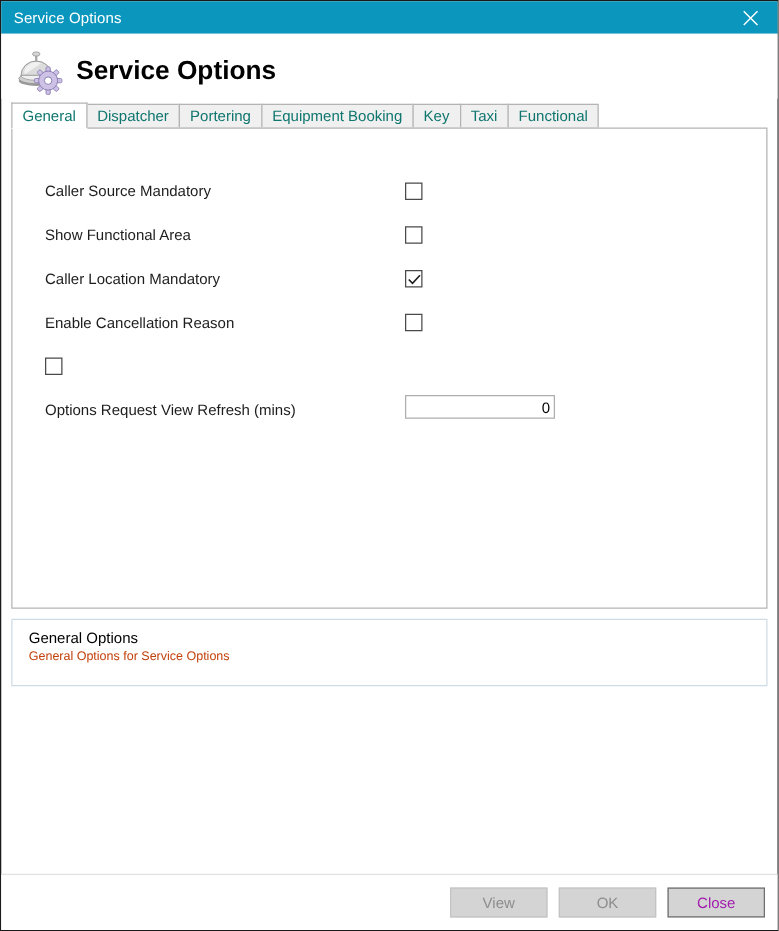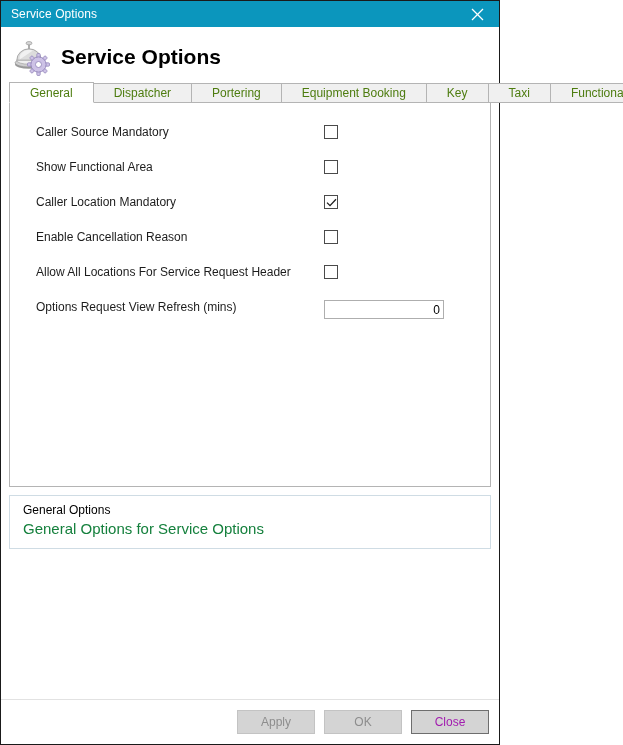--- a/index.html
+++ b/index.html
@@ -5,21 +5,21 @@
   * { box-sizing: border-box; }
   html, body {
     margin: 0; padding: 0;
     width: 623px; height: 745px;
     overflow: hidden;
     background: #ffffff;
     font-family: "Liberation Sans", sans-serif;
   }
   #window {
     position: relative;
-    width: 500px;
+    width: 623px;
     height: 745px;
     background: #ffffff;
     border: 1px solid #1a1a1a;
     display: flex;
     flex-direction: column;
   }
 
   
   #titlebar {
     height: 26px;
@@ -74,23 +74,23 @@
     flex: 0 0 auto;
     height: 21px;
     margin: 3px 0 0 8px;
     display: flex;
     align-items: flex-end;
     position: relative;
   }
   .tab {
     height: 20px;
     line-height: 19px;
-    padding: 0 20px;
-    font-size: 12px;
-    color: #4d7c0f;
+    padding: 0 8px;
+    font-size: 12px;
+    color: #0f766e;
     background: #f0f0f0;
     border: 1px solid #b4b4b4;
     border-bottom: 1px solid #b4b4b4;
     margin-right: -1px;
     white-space: nowrap;
     cursor: default;
     position: relative;
     top: 0;
   }
   .tab.selected {
@@ -109,21 +109,21 @@
     background: #ffffff;
     position: relative;
     margin-top: -1px;
     overflow: hidden;
   }
   #form {
     padding: 22px 0 0 0;
   }
   .form-row {
     display: flex;
-    align-items: flex-start;
+    align-items: flex-end;
     height: 35px;
     padding-left: 26px;
   }
   .form-label {
     font-size: 12px;
     color: #1d1d1d;
     width: 288px;
     flex: 0 0 288px;
     white-space: nowrap;
   }
@@ -162,22 +162,22 @@
     height: 54px;
     padding: 7px 0 0 13px;
   }
   #desc-title {
     font-size: 12px;
     font-weight: normal;
     color: #000000;
     margin-bottom: 3px;
   }
   #desc-text {
-    font-size: 15px;
-    color: #15803d;
+    font-size: 10px;
+    color: #c2410c;
   }
 
   
   #footer-spacer { flex: 1 1 auto; min-height: 4px; }
   #footer-sep {
     flex: 0 0 1px;
     height: 1px;
     background: #e2e2e2;
     margin: 0;
   }
@@ -294,21 +294,20 @@
       <div class="form-row">
         <div class="form-label">Enable Cancellation Reason</div>
         <div class="checkbox unchecked">
           <svg width="11" height="9" viewBox="0 0 11 9">
               <polyline points="1,4.6 4,7.6 10,1.2" fill="none" stroke="#1d1d1d" stroke-width="1.3"></polyline>
             </svg>
         </div>
       </div>
 
       <div class="form-row">
-        <div class="form-label">Allow All Locations For Service Request Header</div>
         <div class="checkbox unchecked">
           <svg width="11" height="9" viewBox="0 0 11 9">
               <polyline points="1,4.6 4,7.6 10,1.2" fill="none" stroke="#1d1d1d" stroke-width="1.3"></polyline>
             </svg>
         </div>
       </div>
 
       <div class="form-row">
         <div class="form-label">Options Request View Refresh (mins)</div>
         <input class="num-input" type="text" value="0" style="">
@@ -319,18 +318,18 @@
 
   <div id="desc-box">
     <div id="desc-title">General Options</div>
     <div id="desc-text">General Options for Service Options</div>
   </div>
 
   <div id="footer-spacer"></div>
   <div id="footer-sep"></div>
 
   <div id="footer">
-    <div class="btn">Apply</div>
+    <div class="btn">View</div>
     <div class="btn">OK</div>
     <div class="btn enabled">Close</div>
   </div>
 
 </div>
 
 </body></html>

